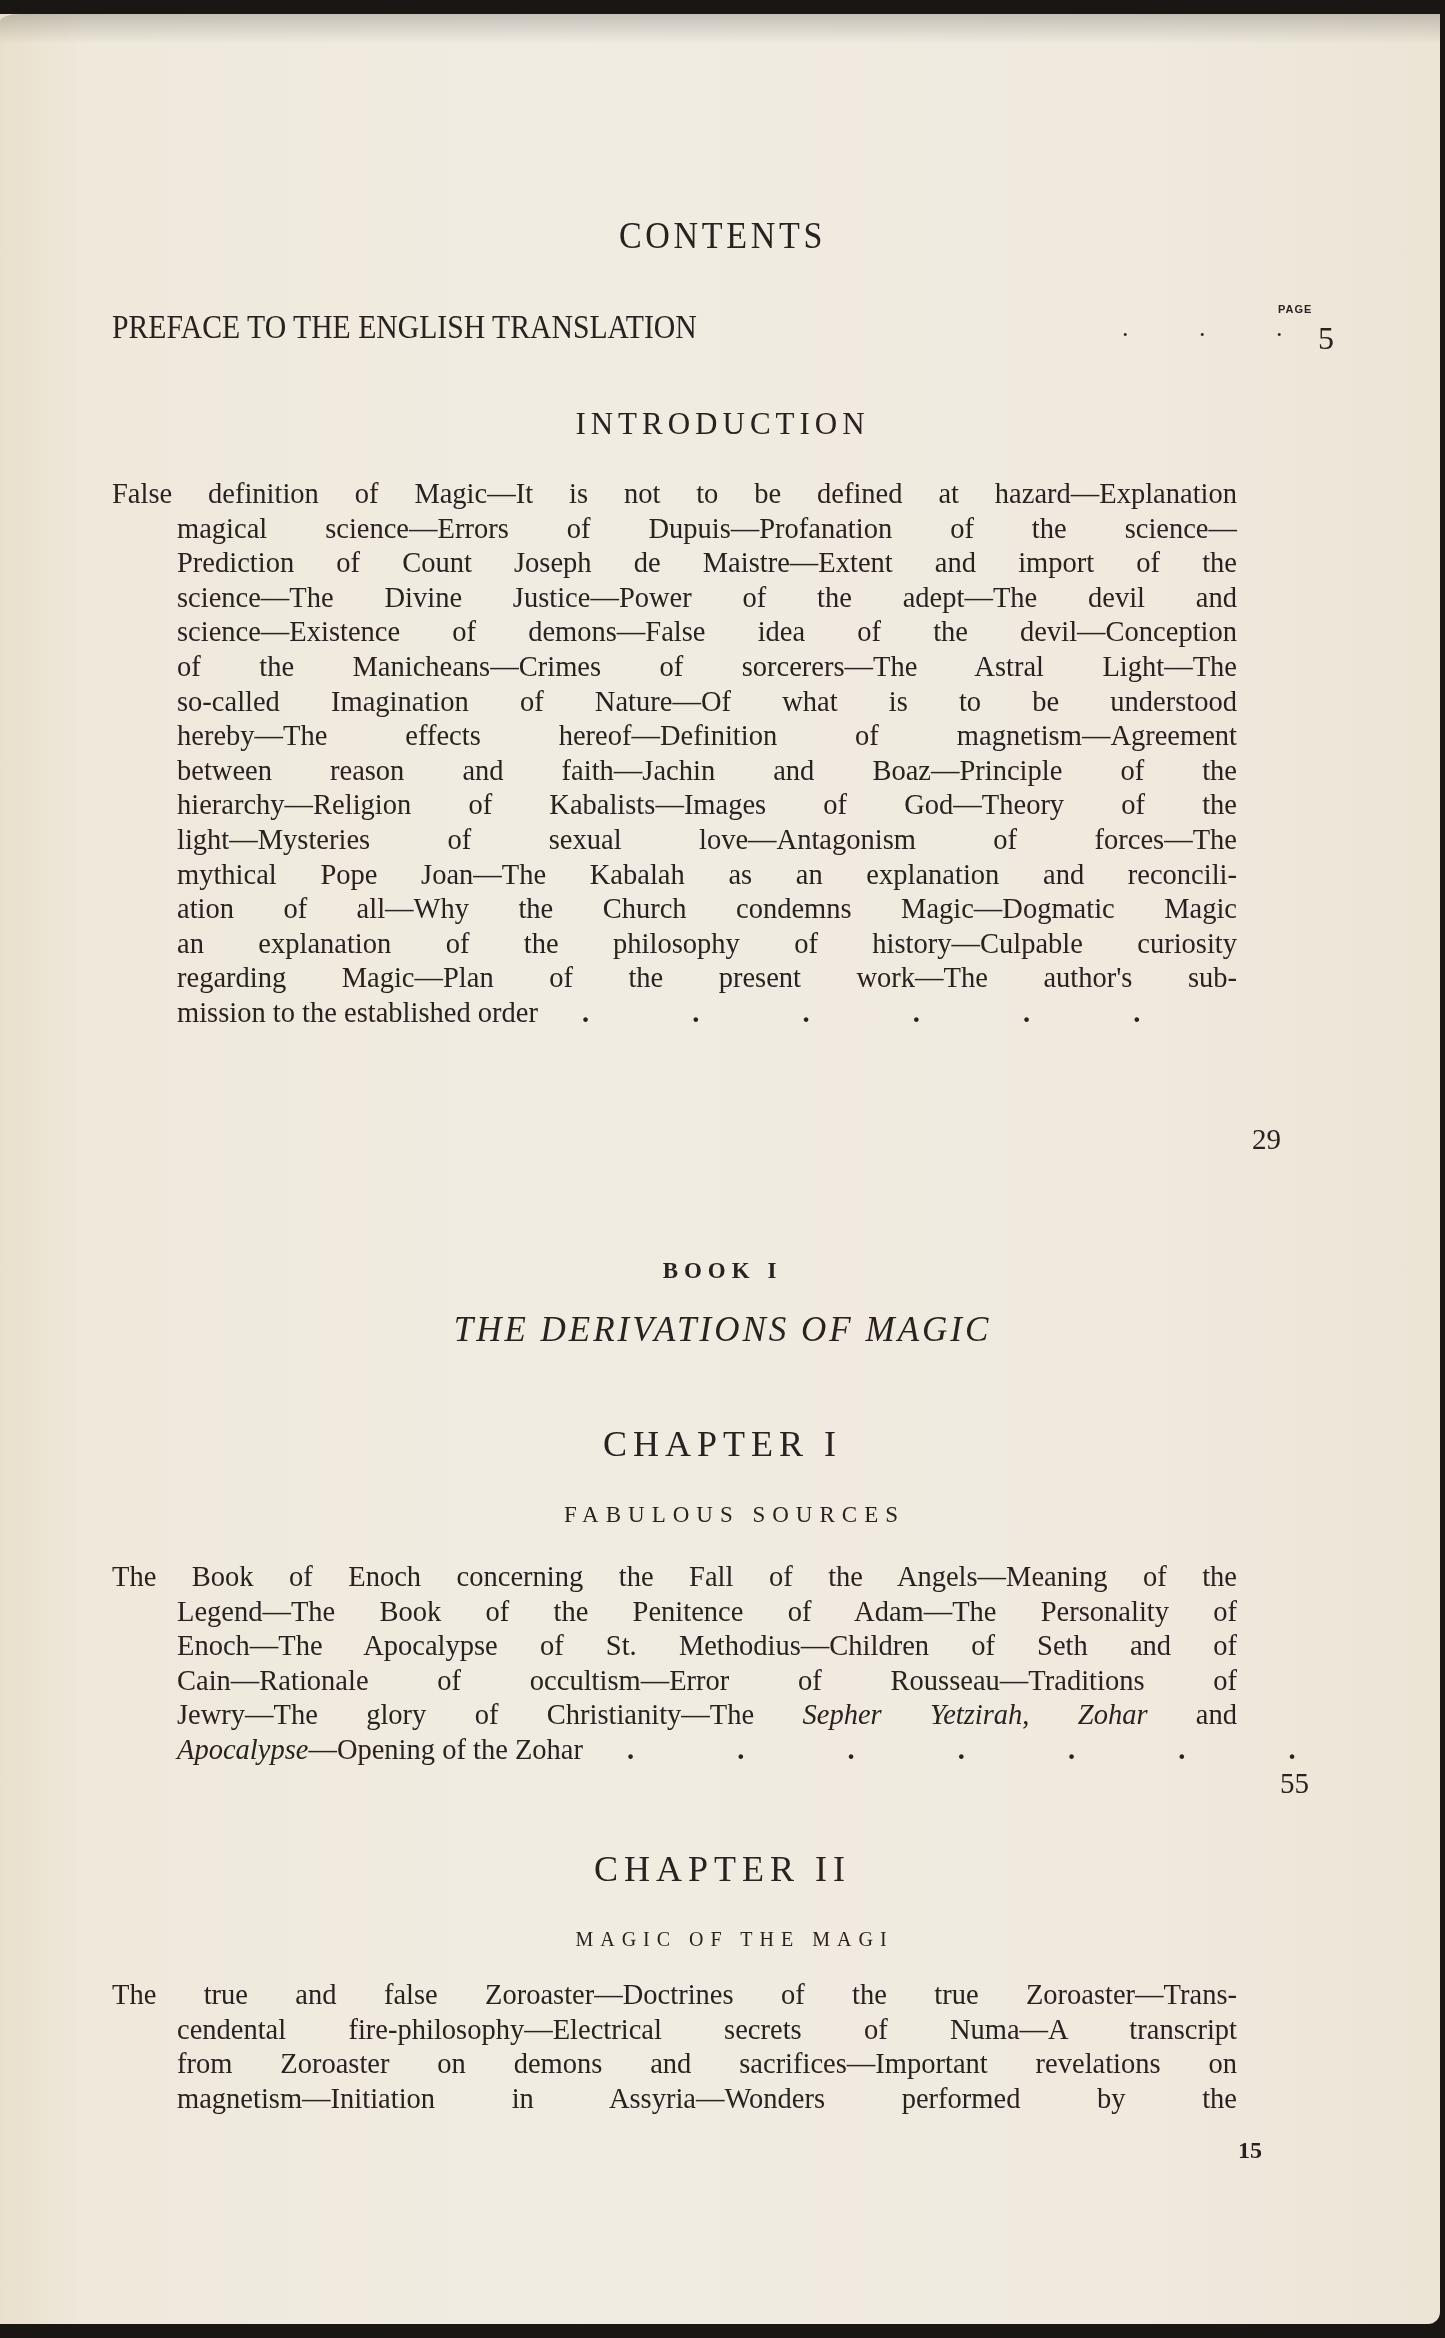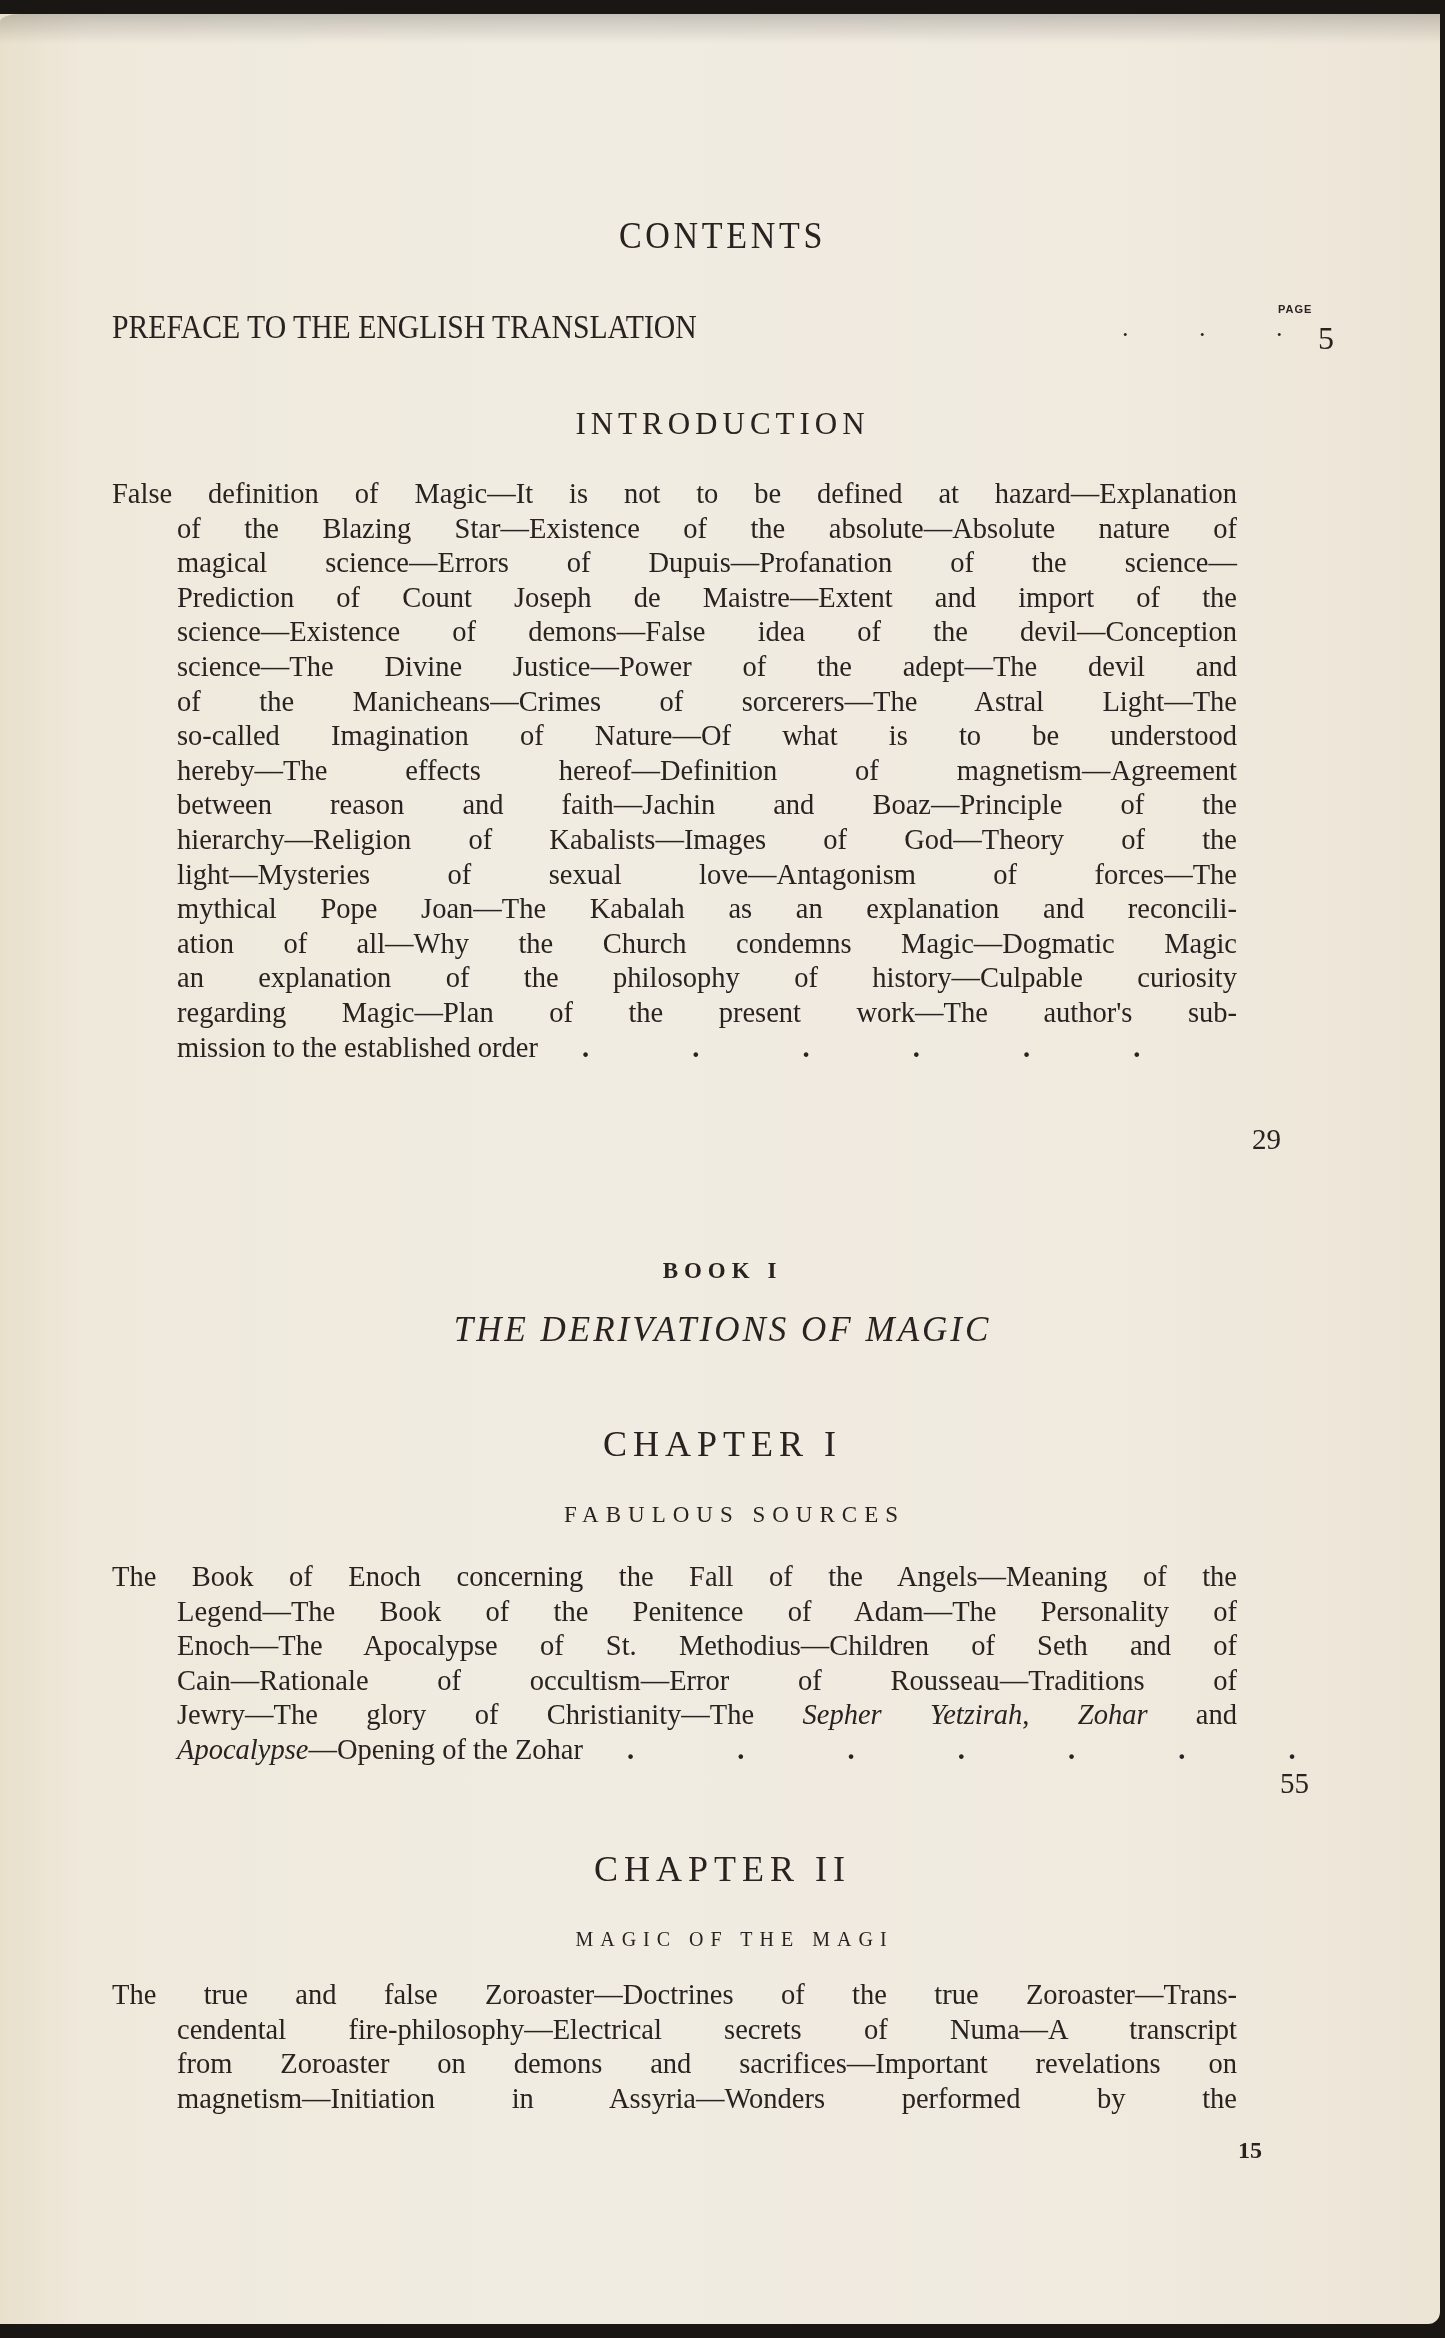--- a/index.html
+++ b/index.html
@@ -170,25 +170,24 @@
 <div class="abs preface-row">
   <span class="preface-title">PREFACE TO THE ENGLISH TRANSLATION</span>
   <span class="preface-dots">. . .</span>
 </div>
 <div class="abs page-num-5">5</div>
 
 <div class="abs center section-heading intro-heading">INTRODUCTION</div>
 
 <div class="entry intro-entry">
   <span class="line first">False definition of Magic—It is not to be defined at hazard—Explanation</span>
-  <span class="line indent">of the Blazing Star—Existence of the absolute—Absolute nature of</span>
   <span class="line indent">magical science—Errors of Dupuis—Profanation of the science—</span>
   <span class="line indent">Prediction of Count Joseph de Maistre—Extent and import of the</span>
+  <span class="line indent">science—The Divine Justice—Power of the adept—The devil and</span>
   <span class="line indent">science—Existence of demons—False idea of the devil—Conception</span>
-  <span class="line indent">science—The Divine Justice—Power of the adept—The devil and</span>
   <span class="line indent">of the Manicheans—Crimes of sorcerers—The Astral Light—The</span>
   <span class="line indent">so-called Imagination of Nature—Of what is to be understood</span>
   <span class="line indent">hereby—The effects hereof—Definition of magnetism—Agreement</span>
   <span class="line indent">between reason and faith—Jachin and Boaz—Principle of the</span>
   <span class="line indent">hierarchy—Religion of Kabalists—Images of God—Theory of the</span>
   <span class="line indent">light—Mysteries of sexual love—Antagonism of forces—The</span>
   <span class="line indent">mythical Pope Joan—The Kabalah as an explanation and reconcili-</span>
   <span class="line indent">ation of all—Why the Church condemns Magic—Dogmatic Magic</span>
   <span class="line indent">an explanation of the philosophy of history—Culpable curiosity</span>
   <span class="line indent">regarding Magic—Plan of the present work—The author's sub-</span>

